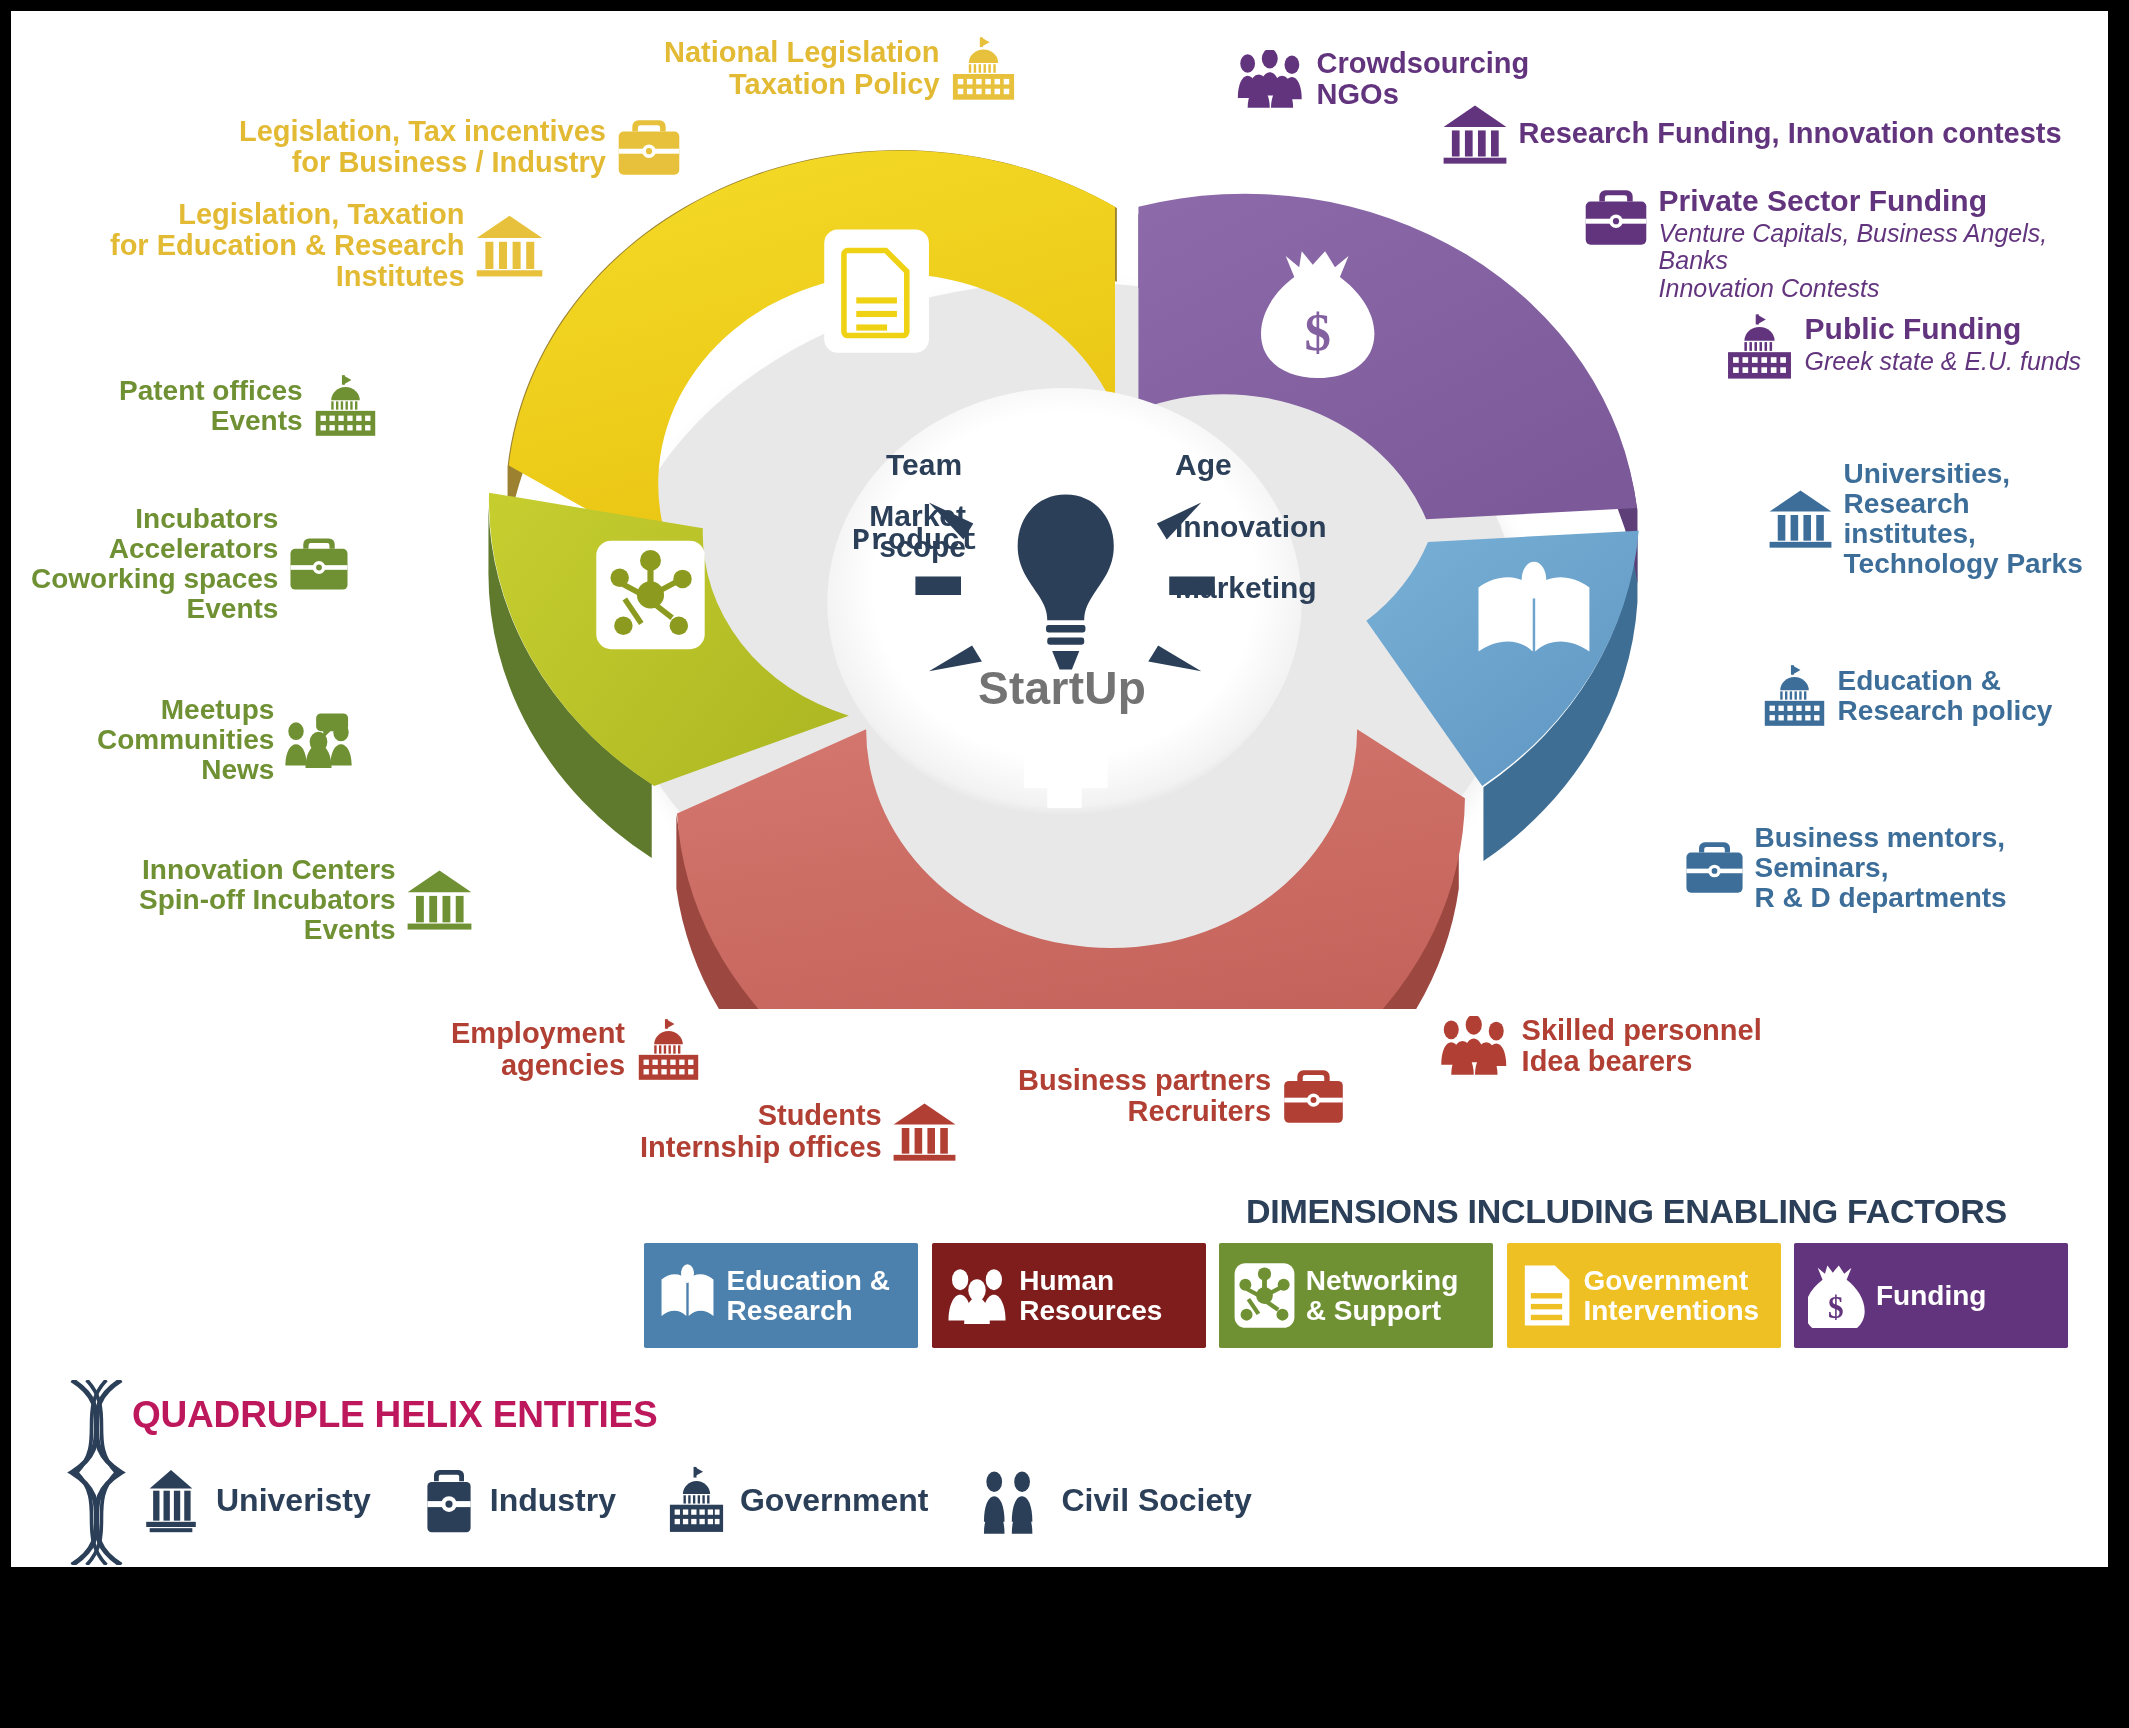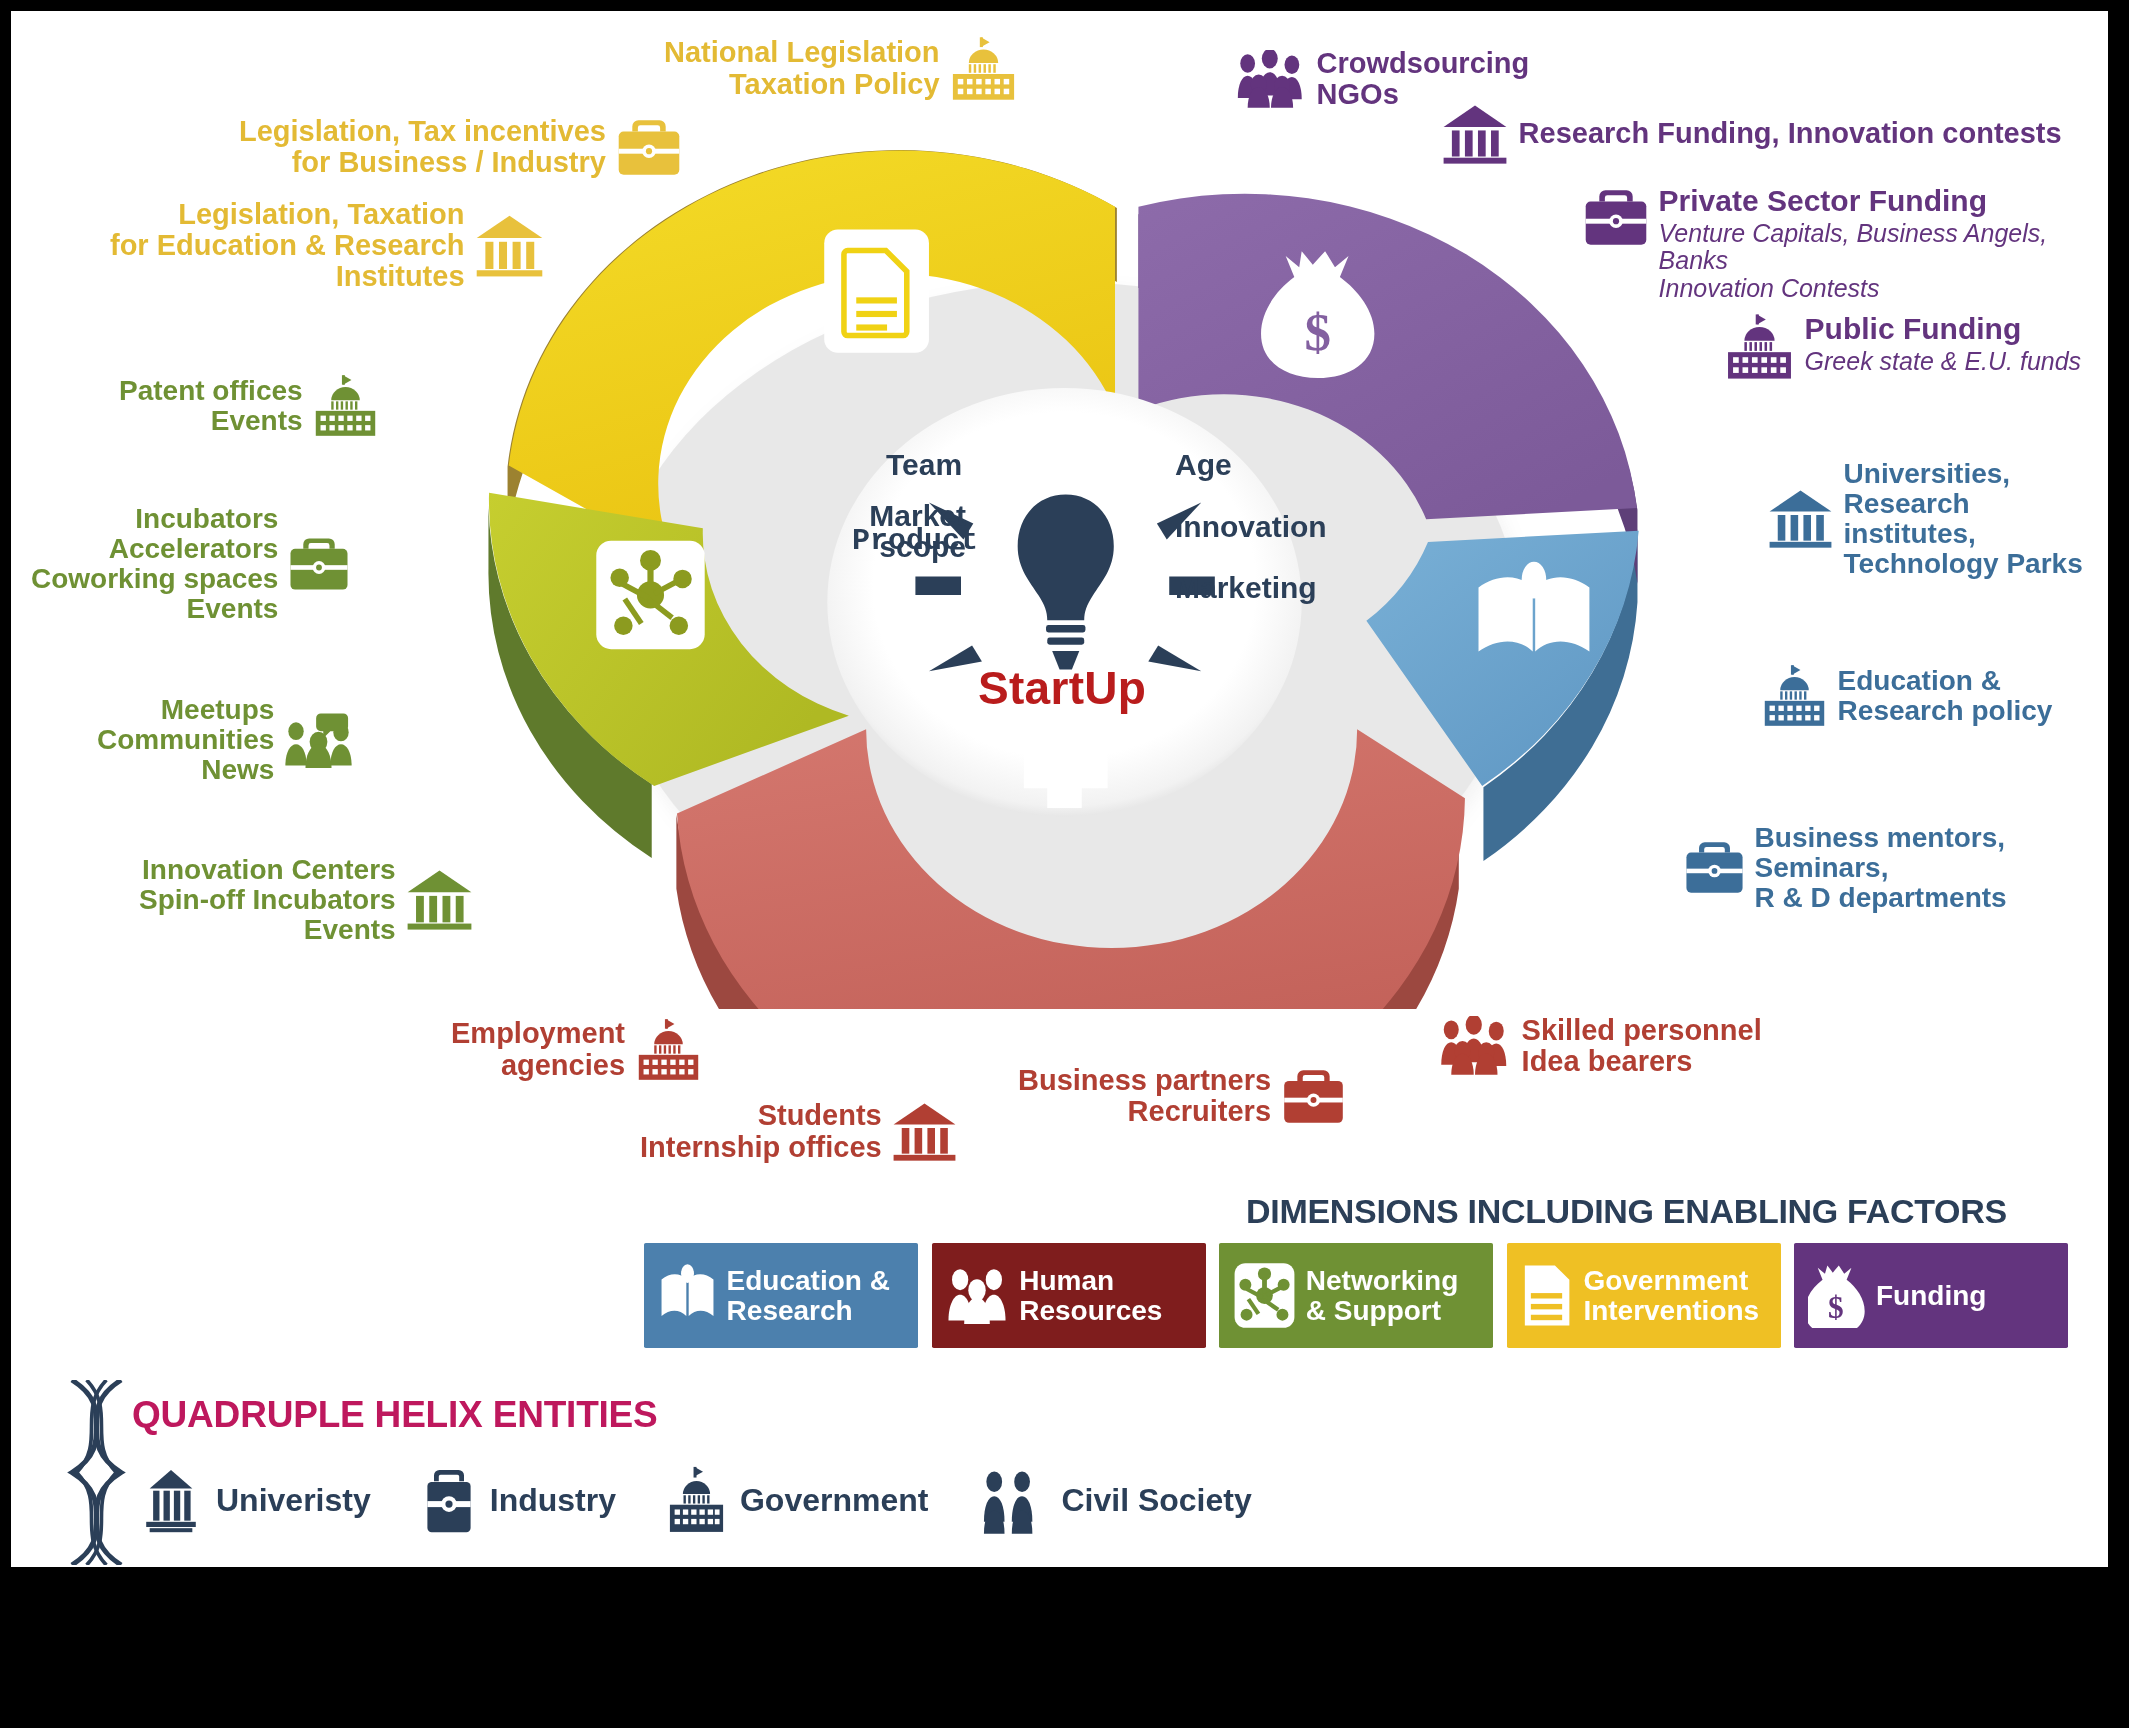--- a/index.html
+++ b/index.html
@@ -43,21 +43,21 @@
   
   #wheel{position:absolute;left:345px;top:123px;width:1417px;height:875px;}
   #wheel svg{display:block;width:100%;height:100%;}
 
   
   .hubtxt{
     position:absolute;font-weight:bold;color:#2B3F58;
     font-size:30px;line-height:1.02;white-space:pre-line;
   }
   #startup-word{
-    position:absolute;font-weight:bold;color:#b91c1c;
+    position:absolute;font-weight:bold;color:#737373;
     font-size:46px;letter-spacing:0.3px;
   }
 
   
   #dimtitle{
     position:absolute;left:1235px;top:1181px;
     font-size:34px;font-weight:bold;color:#2B3F58;letter-spacing:-0.3px;
     white-space:nowrap;
   }
   #dimrow{position:absolute;left:633px;top:1232px;display:flex;gap:13.6px;}

